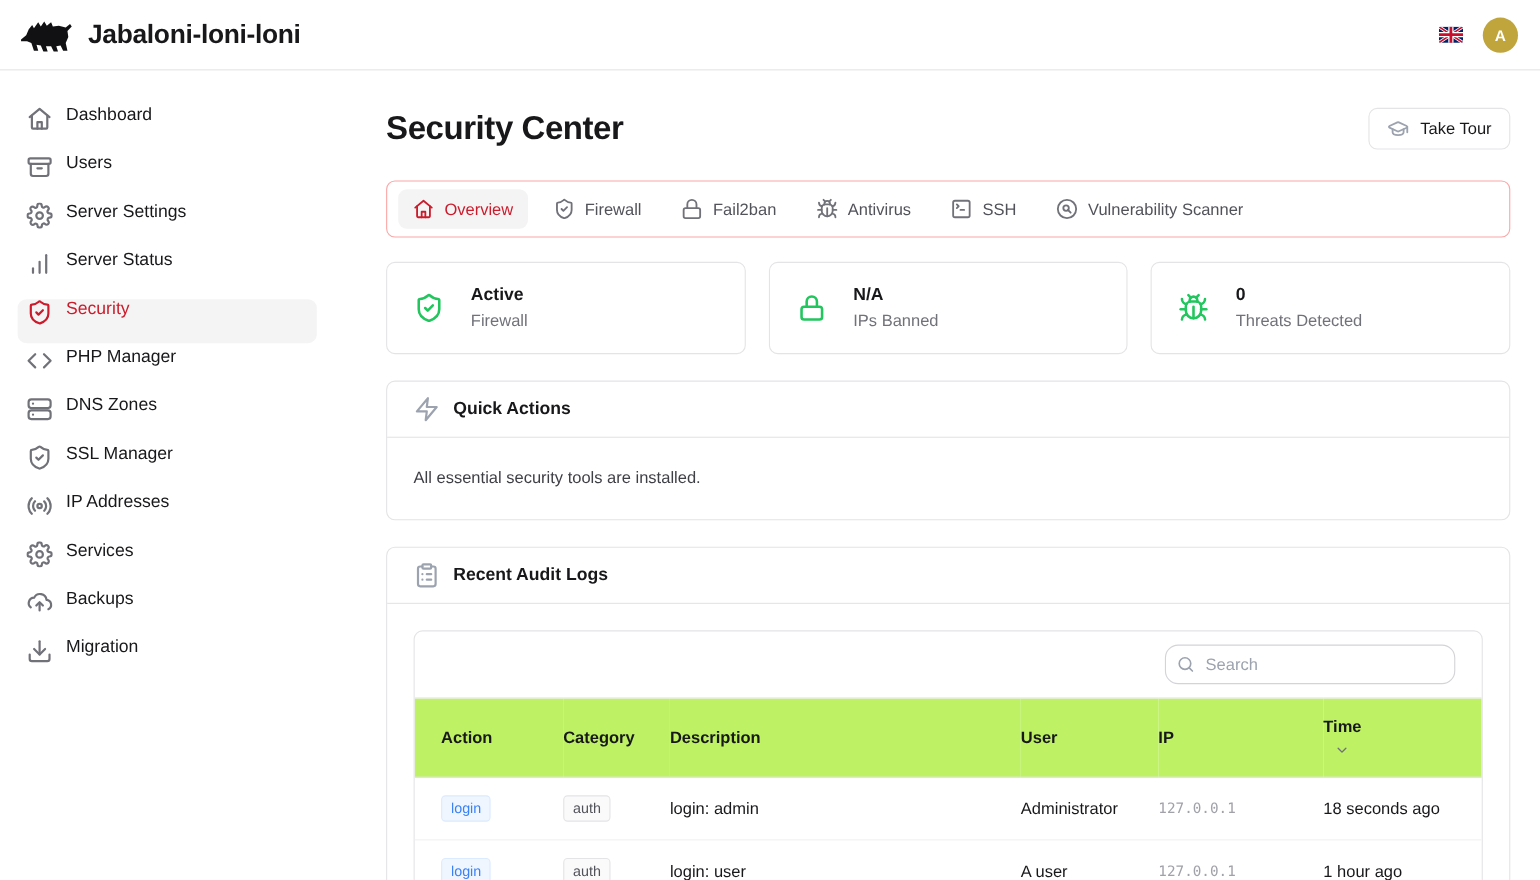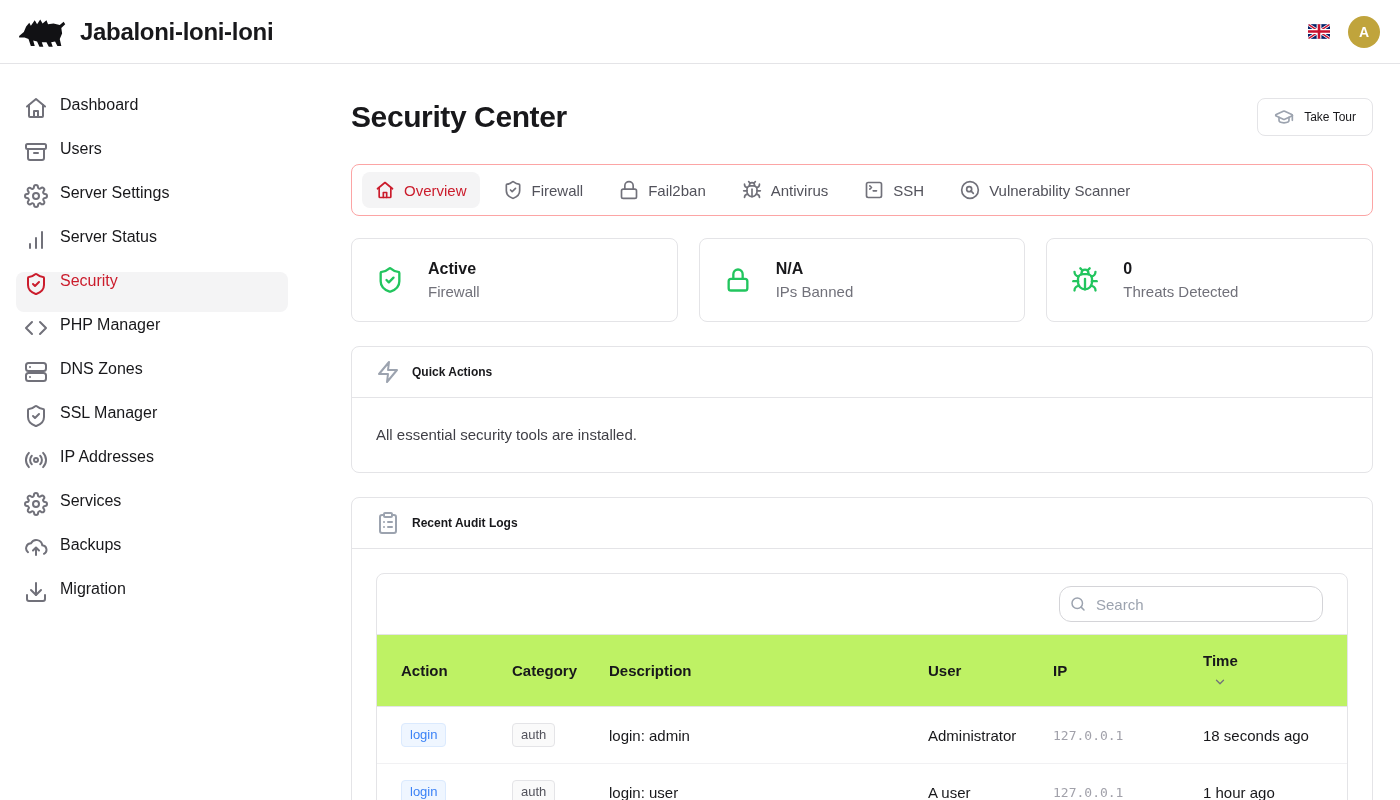--- a/index.html
+++ b/index.html
@@ -42,21 +42,21 @@
   .side-label { font-size: 16px; }
 
   .main { flex: 1; padding: 34px 31px 0 47px; }
 
   
   .title-row { display: flex; align-items: center; justify-content: space-between; }
   .page-title { font-size: 30px; font-weight: 700; letter-spacing: -0.4px; line-height: 38px; }
   .tour-btn {
     display: flex; align-items: center; gap: 10px; height: 38px; padding: 0 16px;
     background: #fff; border: 1px solid #e4e4e7; border-radius: 8px; cursor: pointer;
-    font-size: 12px; color: #18181b; font-family: inherit;
+    font-size: 15px; color: #18181b; font-family: inherit;
   }
   .tour-btn .ic { width: 20px; height: 20px; color: #9ca3af; }
 
   
   .tabs-card {
     margin-top: 28px; border: 1px solid #fca5a5; border-radius: 8px;
     padding: 7px 10px; display: flex; align-items: center; gap: 10px; background: #fff;
   }
   .tab {
     display: flex; align-items: center; gap: 9px; padding: 8px 13px; border-radius: 8px;
@@ -73,21 +73,21 @@
     padding: 18px 24px; display: flex; align-items: center; gap: 24px; height: 84px;
   }
   .stat-card .ic { width: 28px; height: 28px; color: #22c55e; }
   .stat-value { font-size: 16px; font-weight: 700; }
   .stat-label { font-size: 15px; color: #71717a; margin-top: 5px; }
 
   
   .section-card { margin-top: 24px; border: 1px solid #e4e4e7; border-radius: 8px; background: #fff; }
   .section-head { display: flex; align-items: center; gap: 12px; padding: 13px 24px; border-bottom: 1px solid #e4e4e7; }
   .section-head .ic { color: #9ca3af; }
-  .section-title { font-size: 12px; font-weight: 700; }
+  .section-title { font-size: 16px; font-weight: 700; }
   .quick-body { padding: 26px 24px; font-size: 15px; color: #3f3f46; line-height: 22px; }
 
   
   .audit-body { padding: 24px; }
   .table-shell { border: 1px solid #e4e4e7; border-radius: 8px; overflow: hidden; }
   .table-toolbar { display: flex; justify-content: flex-end; padding: 12px 24px; }
   .search-wrap { position: relative; }
   .search-wrap .ic { position: absolute; left: 10px; top: 9px; width: 18px; height: 18px; color: #9ca3af; pointer-events: none; }
   .search-input {
     width: 264px; height: 36px; border: 1px solid #d4d4d8; border-radius: 12px;

